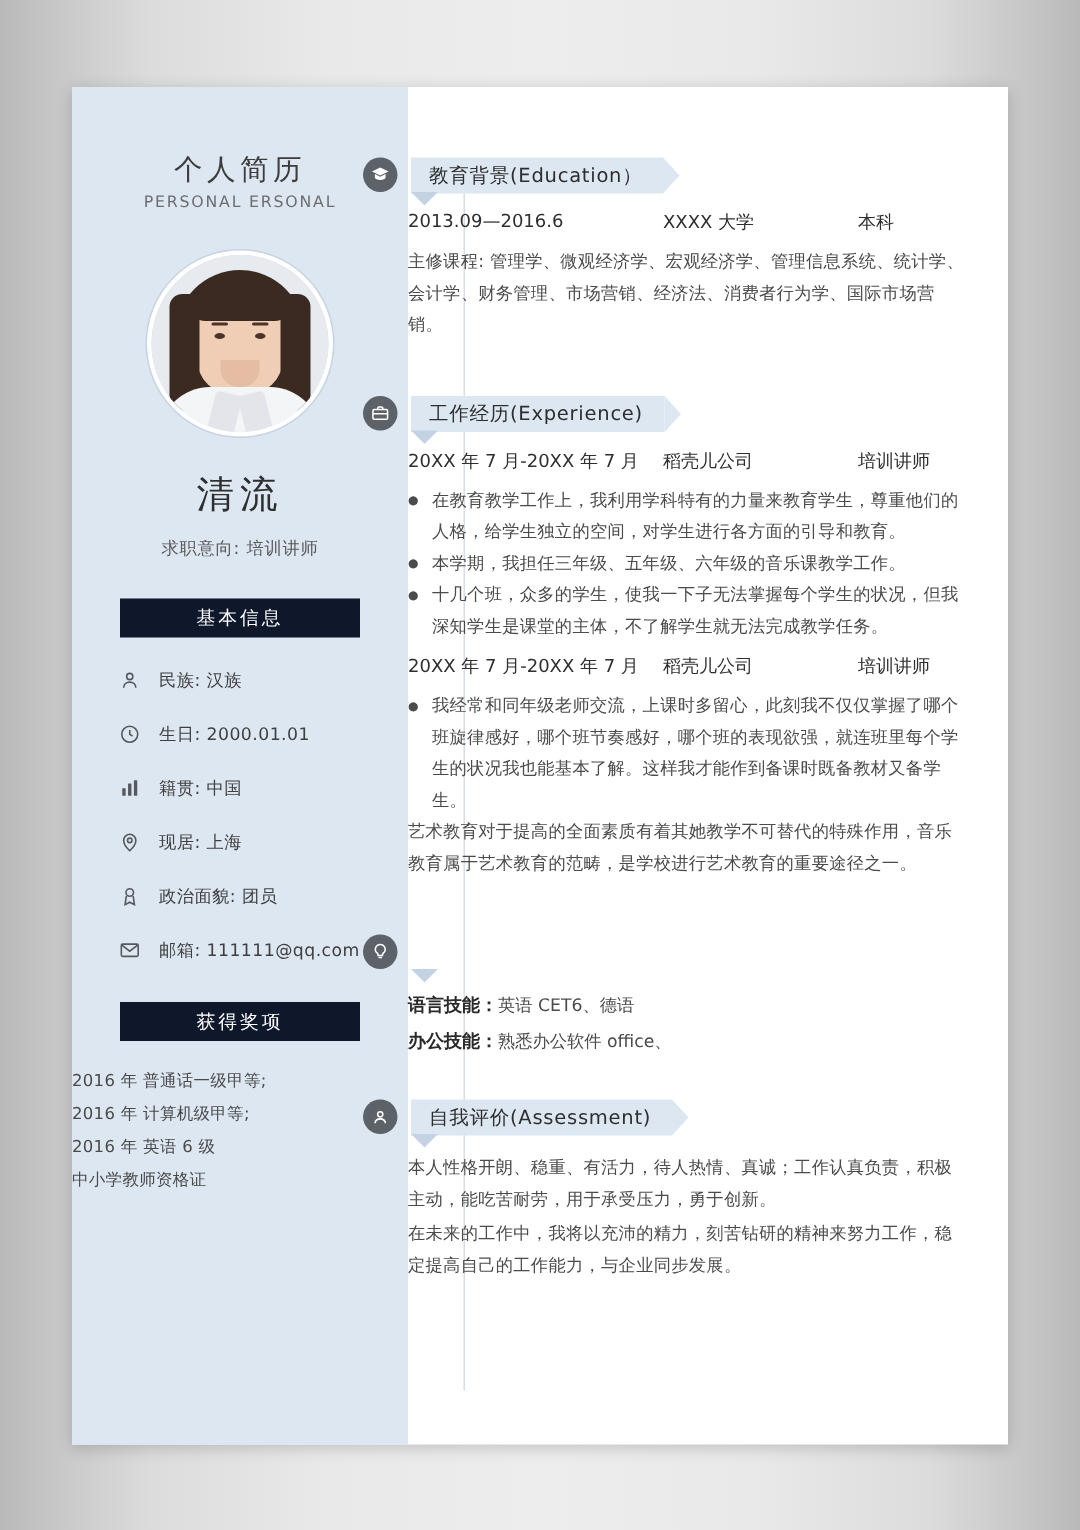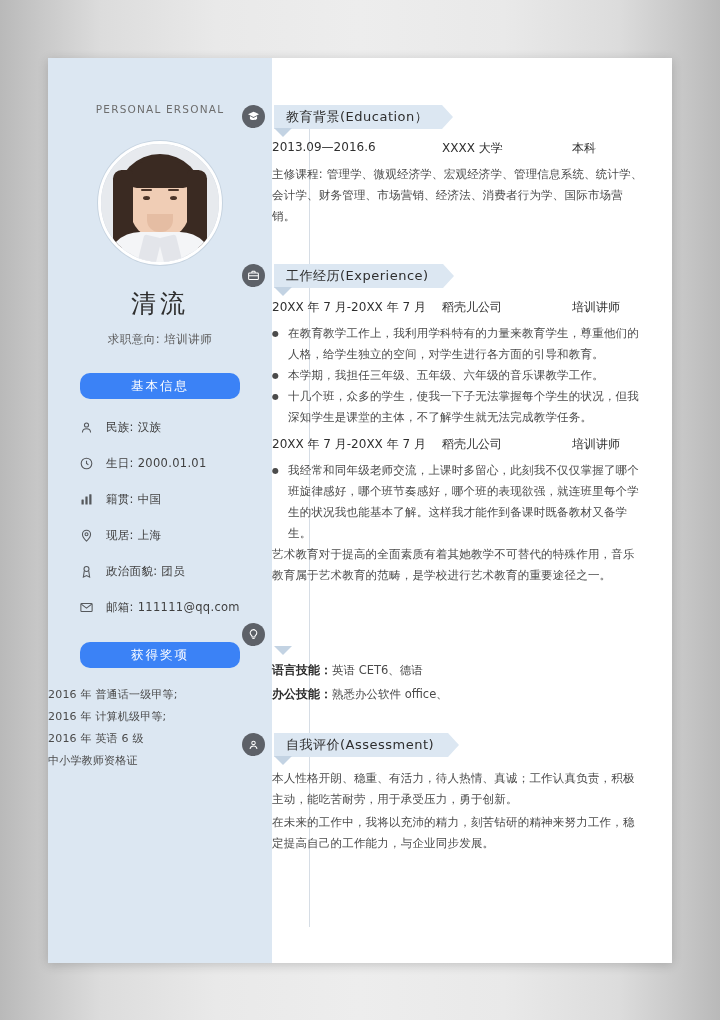--- a/index.html
+++ b/index.html
@@ -95,28 +95,27 @@
     text-align: center;
     font-size: 11.5px;
     color: #5a5a5a;
     margin-top: 12px;
     letter-spacing: 0.5px;
   }
   .dark-bar {
     margin: 26px auto 0;
     width: 160px;
     height: 26px;
-    background: #3b82f6;
+    background: #0f172a;
     color: #ffffff;
     font-size: 12.5px;
     letter-spacing: 2px;
     display: flex;
     align-items: center;
     justify-content: center;
-    border-radius: 10px;
   }
   .info-list {
     margin: 20px 0 0 30px;
   }
   .info-row {
     display: flex;
     align-items: center;
     margin-bottom: 19px;
   }
   .info-ico {
@@ -262,20 +261,21 @@
   .gap-md { height: 26px; }
 </style>
 </head>
 <body>
 
 <div class="page">
 
   <div class="left">
 
     <div class="resume-title">
+      <div class="cn">个人简历</div>
       <div class="en">PERSONAL ERSONAL</div>
     </div>
 
     <div class="photo-wrap">
       <div class="ph-bg"></div>
       <div class="ph-hair"></div>
       <div class="ph-face"></div>
       <div class="ph-fringe"></div>
       <div class="ph-hair-l"></div>
       <div class="ph-hair-r"></div>

